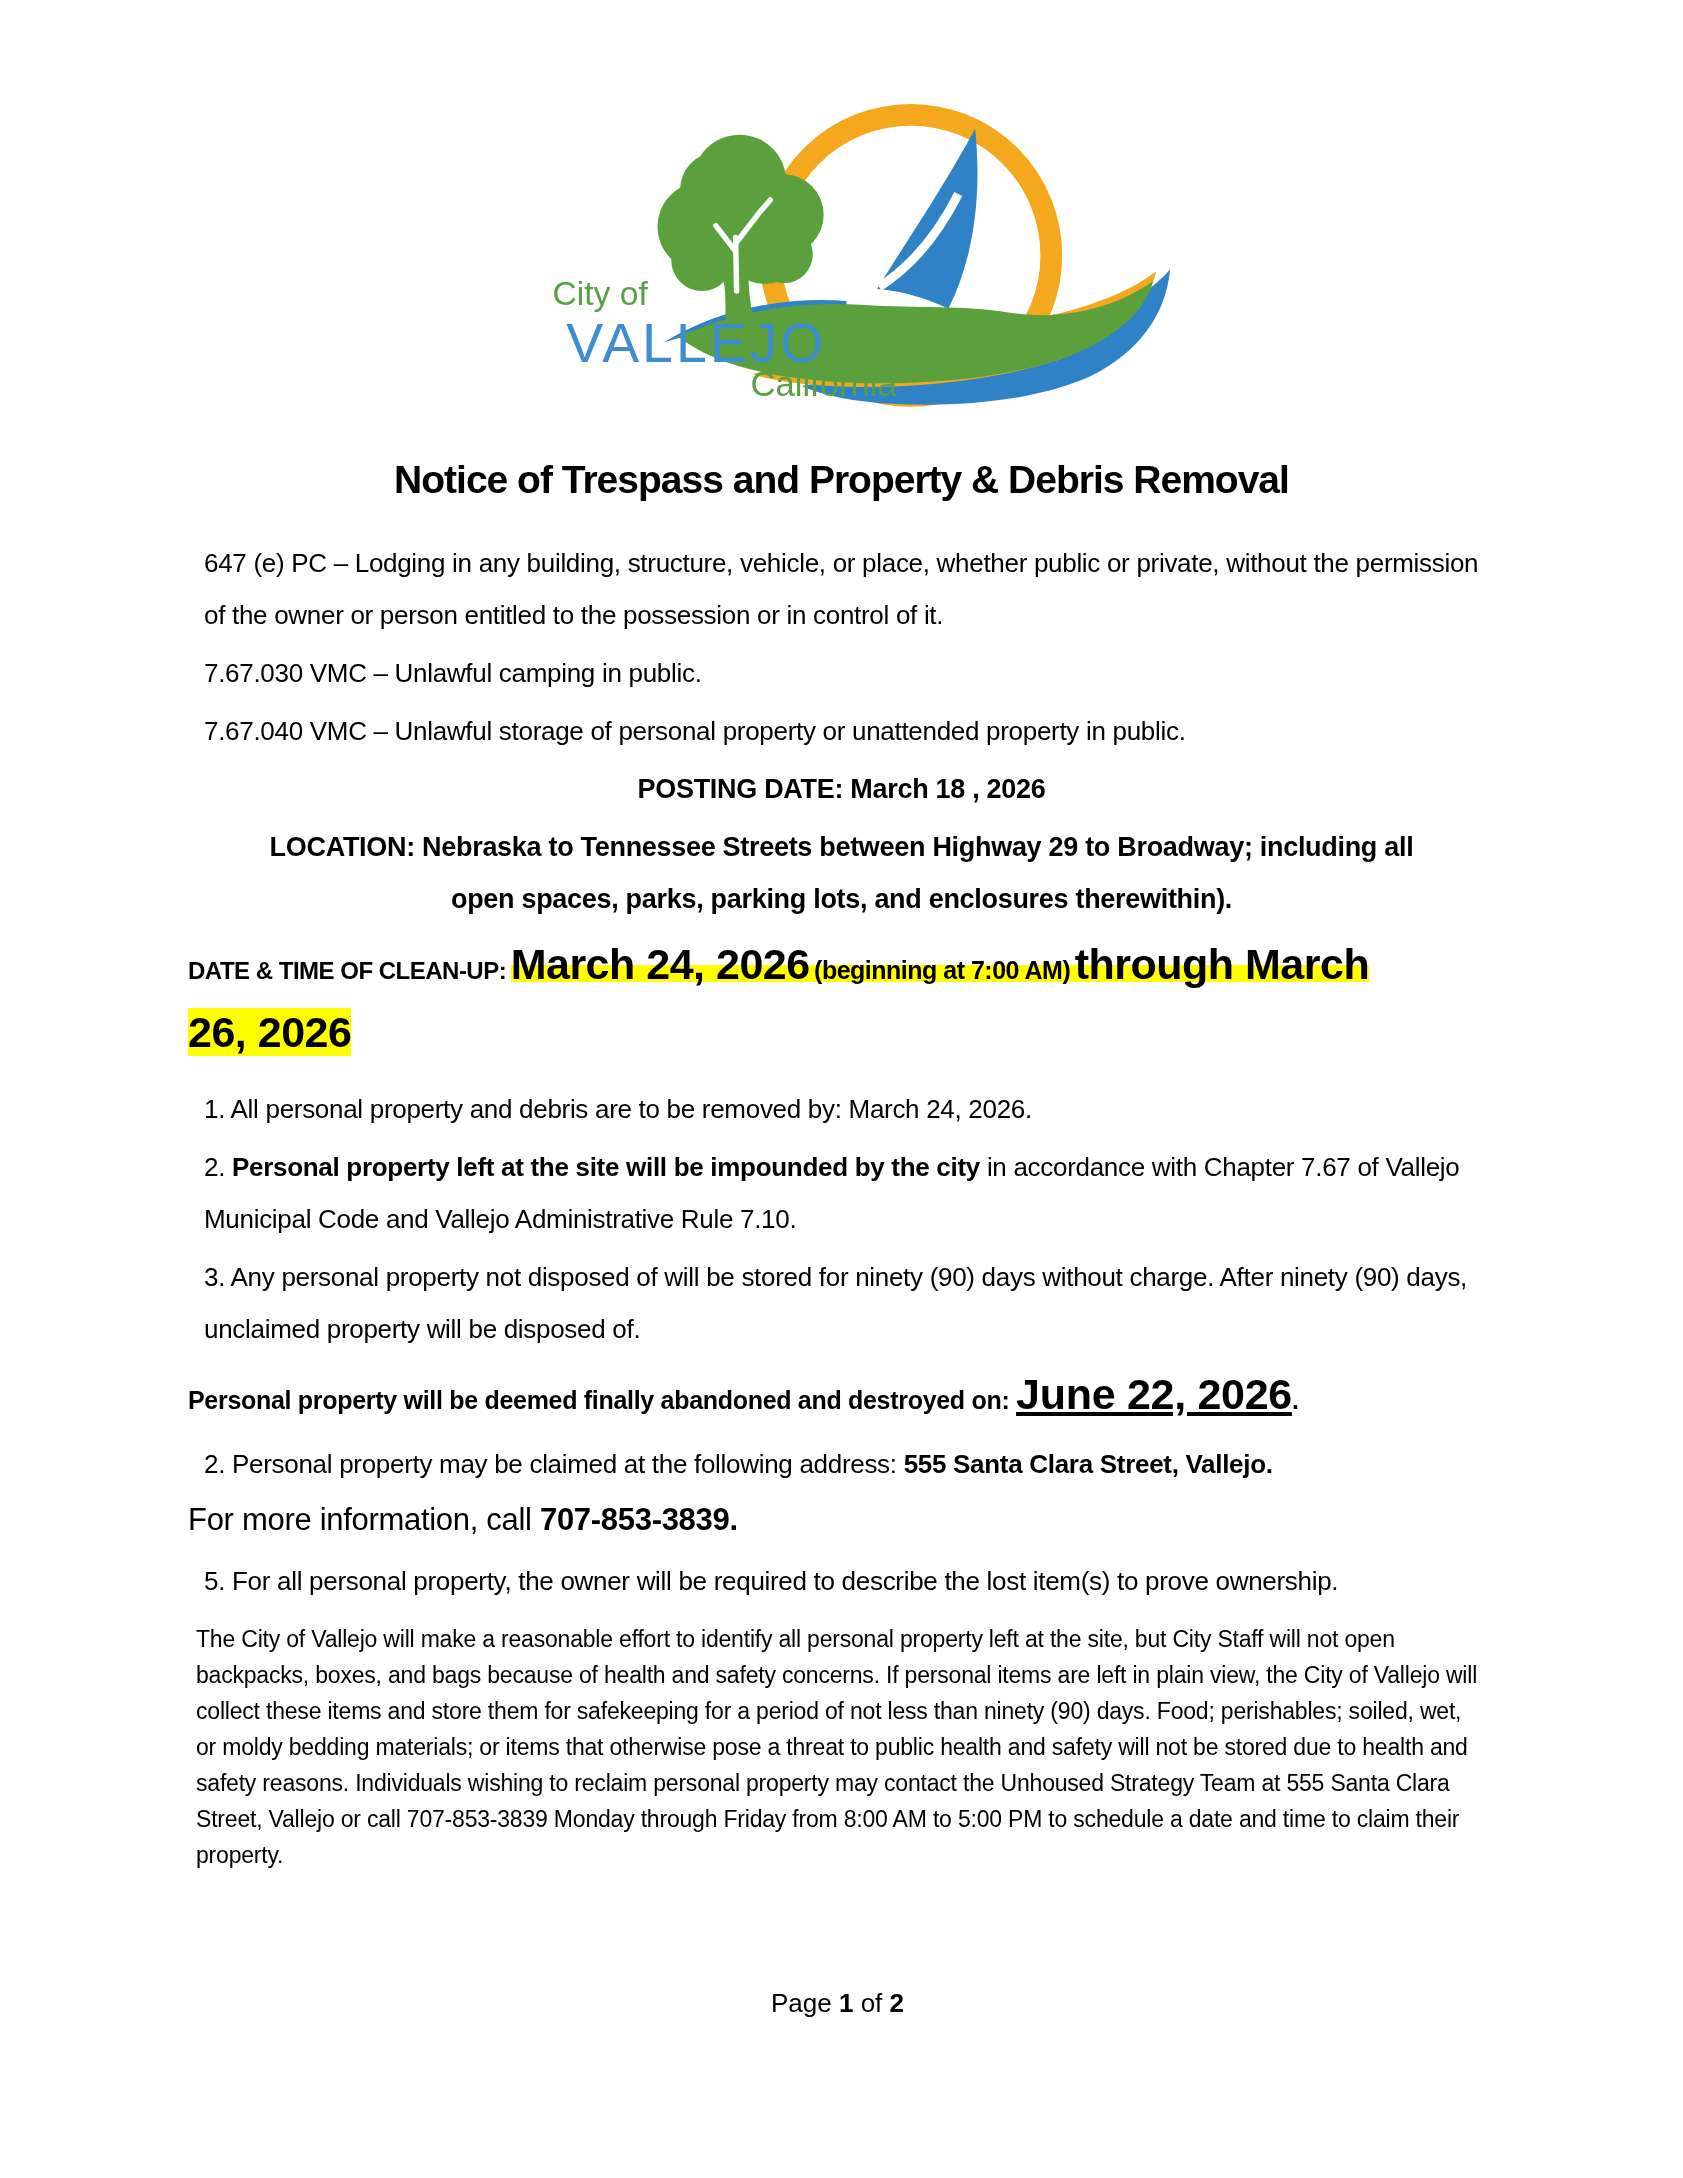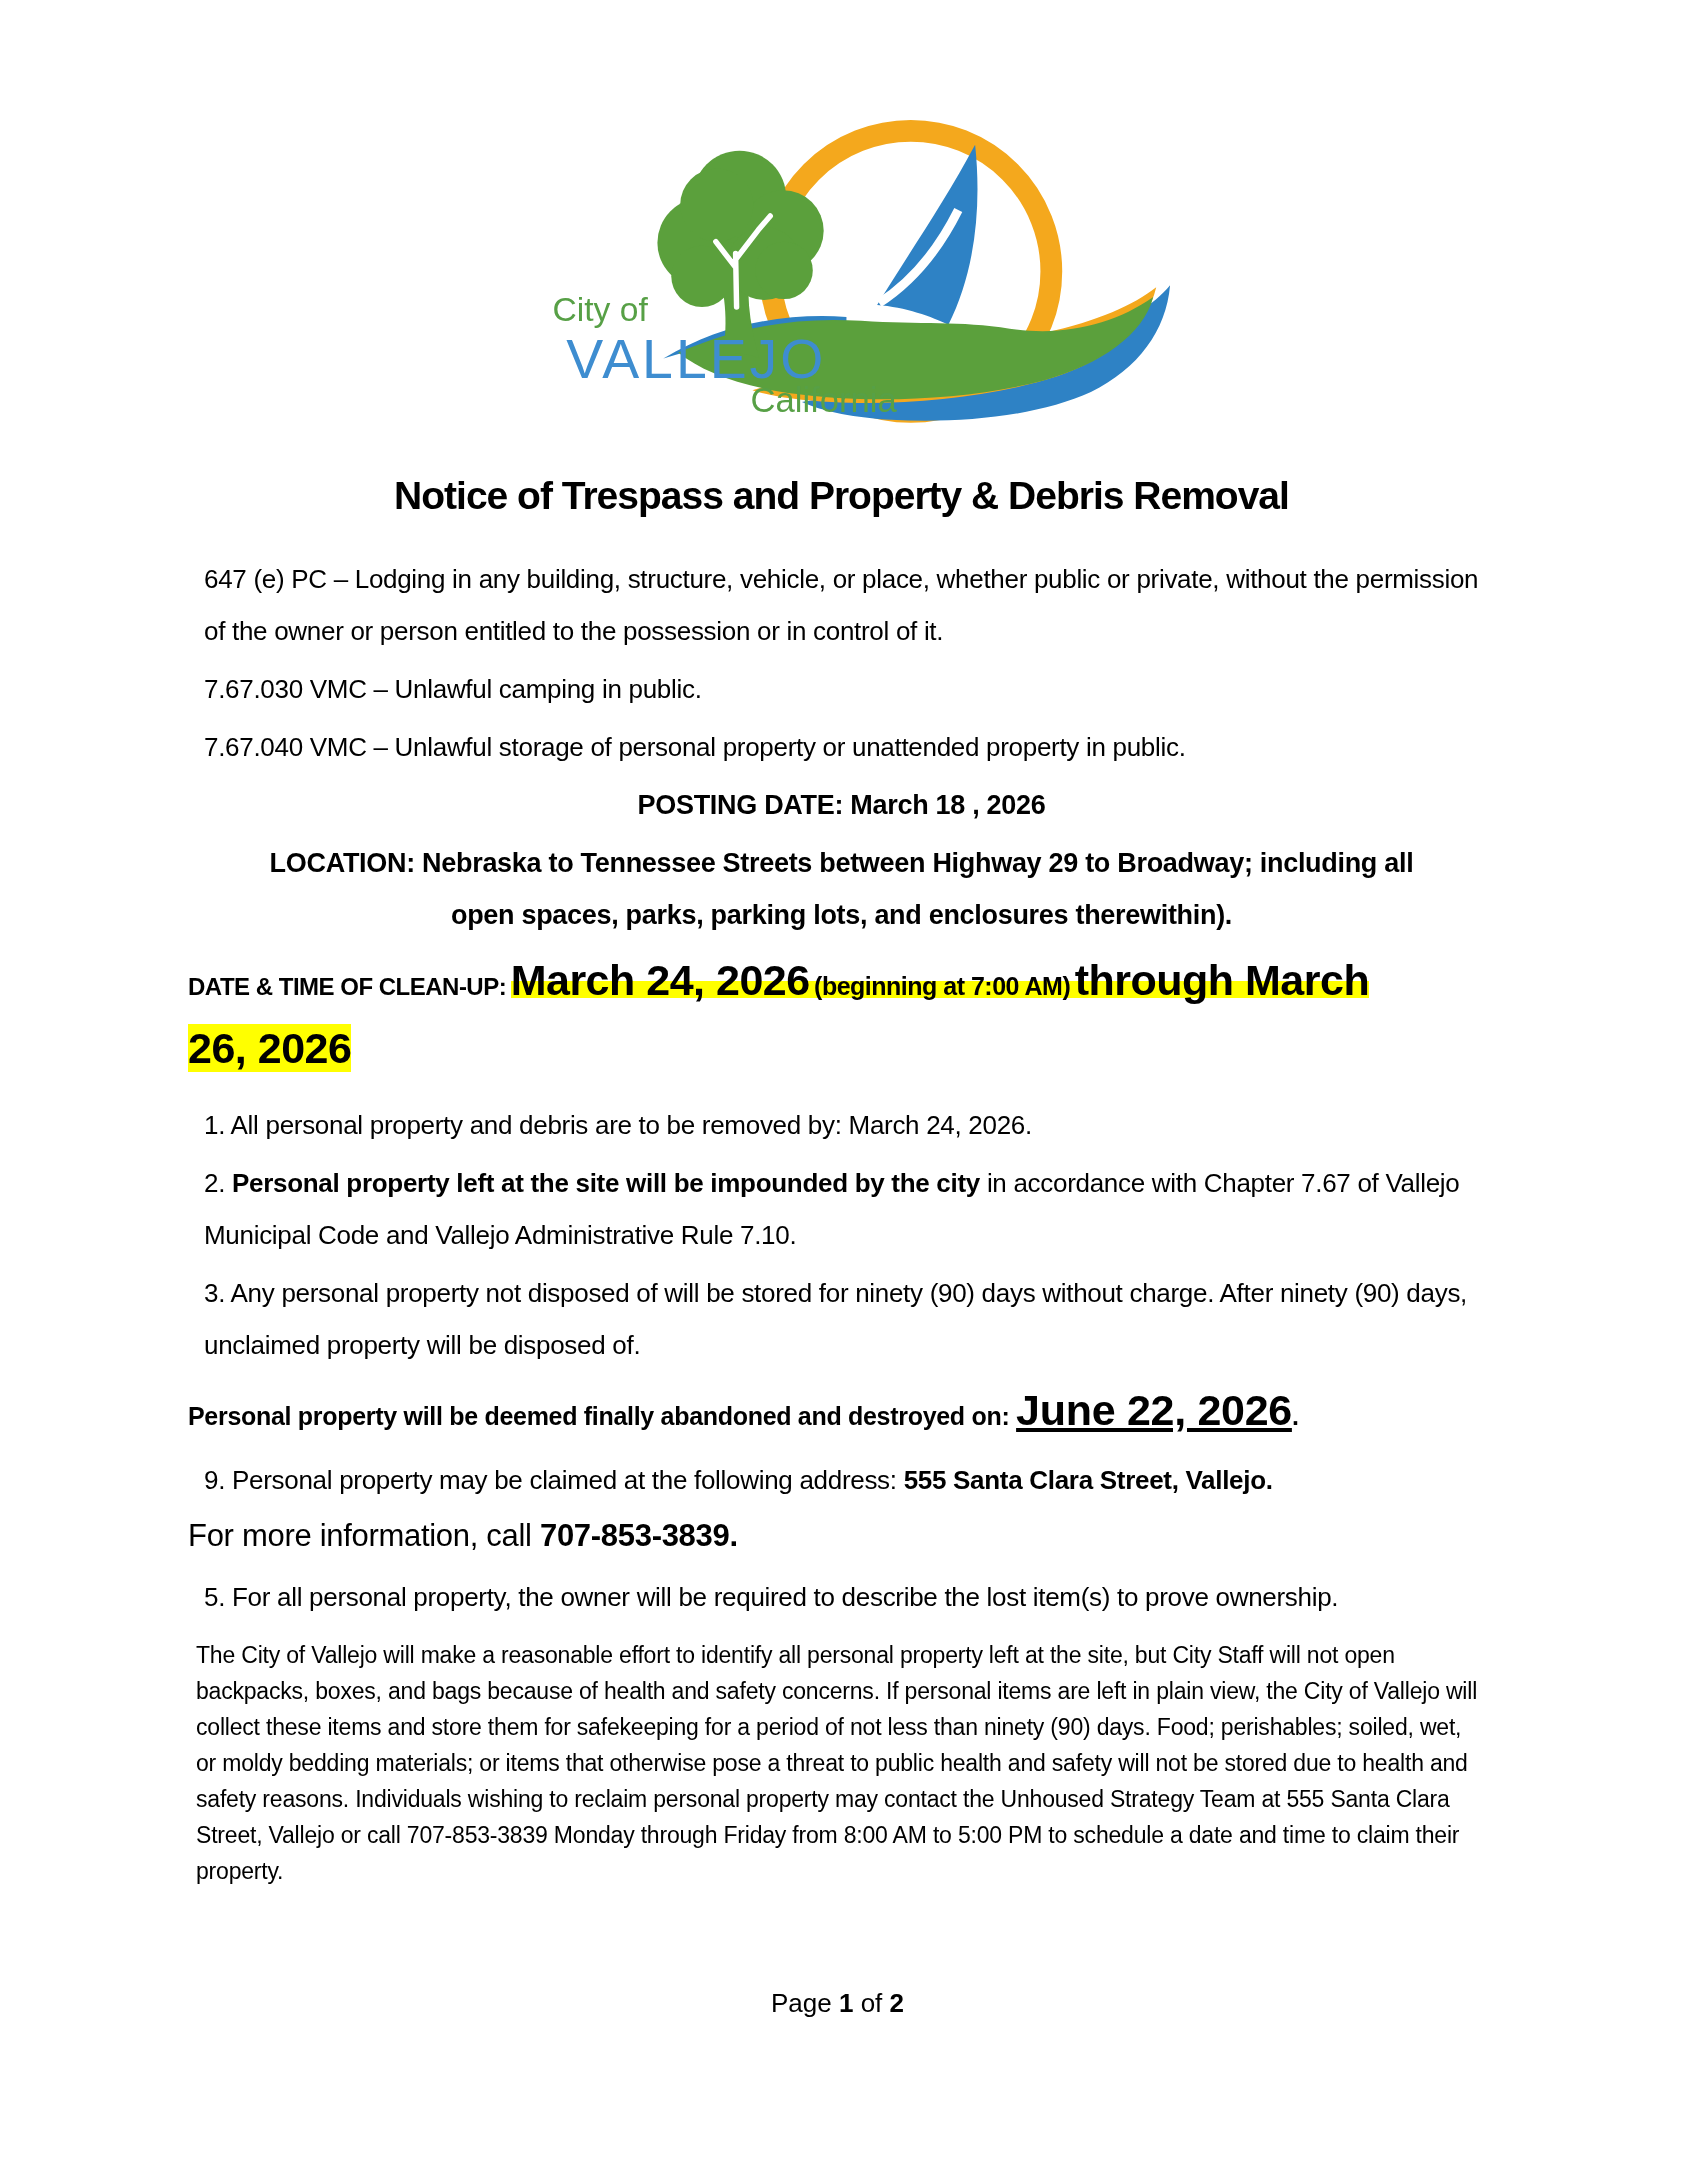--- a/index.html
+++ b/index.html
@@ -1,21 +1,21 @@
 <!DOCTYPE html>
 <html><head>
 <meta charset="utf-8">
 <style>
   html,body{margin:0;padding:0;background:#ffffff;}
   .page{
     position:relative;width:1683px;height:2178px;background:#ffffff;
     font-family:"Liberation Sans","DejaVu Sans",sans-serif;color:#000;
     overflow:hidden;box-sizing:border-box;padding:77px 188px 0 188px;
   }
-  .logo-wrap{width:673px;margin:16px auto;}
+  .logo-wrap{width:673px;margin:0 auto;}
   .logo-wrap svg{display:block;}
   svg text{font-family:"Liberation Sans","DejaVu Sans",sans-serif;}
   .lg-cityof{font-size:34px;}
   .lg-vallejo{font-size:56px;letter-spacing:3px;}
   .lg-calif{font-size:35px;}
 
   h1.title{margin:48px 0 0 0;text-align:center;font-size:39px;line-height:1.15;
     font-weight:700;letter-spacing:-1px;}
 
   .body{font-size:26px;line-height:52px;letter-spacing:-0.3px;margin:0 0 6px 16px;}
@@ -99,21 +99,21 @@
   </p>
 
   <p class="body">1. All personal property and debris are to be removed by: March 24, 2026.</p>
 
   <p class="body"><span>2. </span><b>Personal property left at the site will be impounded by the city</b><span> in accordance with Chapter 7.67 of Vallejo Municipal Code and Vallejo Administrative Rule 7.10.</span></p>
 
   <p class="body item3">3. Any personal property not disposed of will be stored for ninety (90) days without charge. After ninety (90) days, unclaimed property will be disposed of.</p>
 
   <p class="abandoned"><span>Personal property will be deemed finally abandoned and destroyed on: </span><span class="ab-big">June 22, 2026</span><span>.</span></p>
 
-  <p class="body item4"><span>9. Personal property may be claimed at the following address: </span><b>555 Santa Clara Street, Vallejo.</b></p>
+  <p class="body item4"><span>2. Personal property may be claimed at the following address: </span><b>555 Santa Clara Street, Vallejo.</b></p>
 
   <p class="moreinfo"><span>For more information, call </span><b><span>707-853-3839</span><span>.</span></b></p>
 
   <p class="body item5">5. For all personal property, the owner will be required to describe the lost item(s) to prove ownership.</p>
 
   <p class="fine">The City of Vallejo will make a reasonable effort to identify all personal property left at the site, but City Staff will not open backpacks, boxes, and bags because of health and safety concerns. If personal items are left in plain view, the City of Vallejo will collect these items and store them for safekeeping for a period of not less than ninety (90) days. Food; perishables; soiled, wet, or moldy bedding materials; or items that otherwise pose a threat to public health and safety will not be stored due to health and safety reasons. Individuals wishing to reclaim personal property may contact the Unhoused Strategy Team at 555 Santa Clara Street, Vallejo or call 707-853-3839 Monday through Friday from 8:00 AM to 5:00 PM to schedule a date and time to claim their property.</p>
 
   <div class="footer"><span>Page </span><b>1</b><span> of </span><b>2</b></div>
 
 </div>

